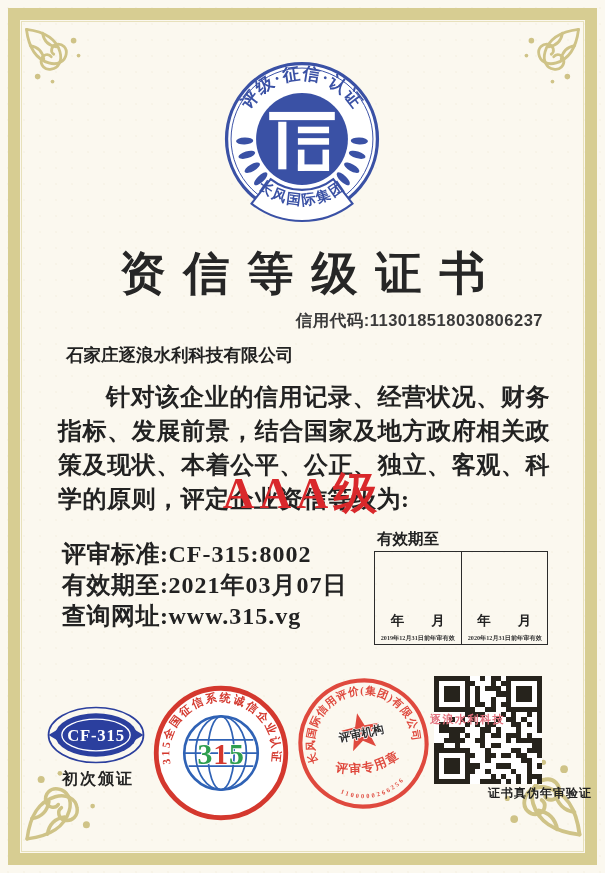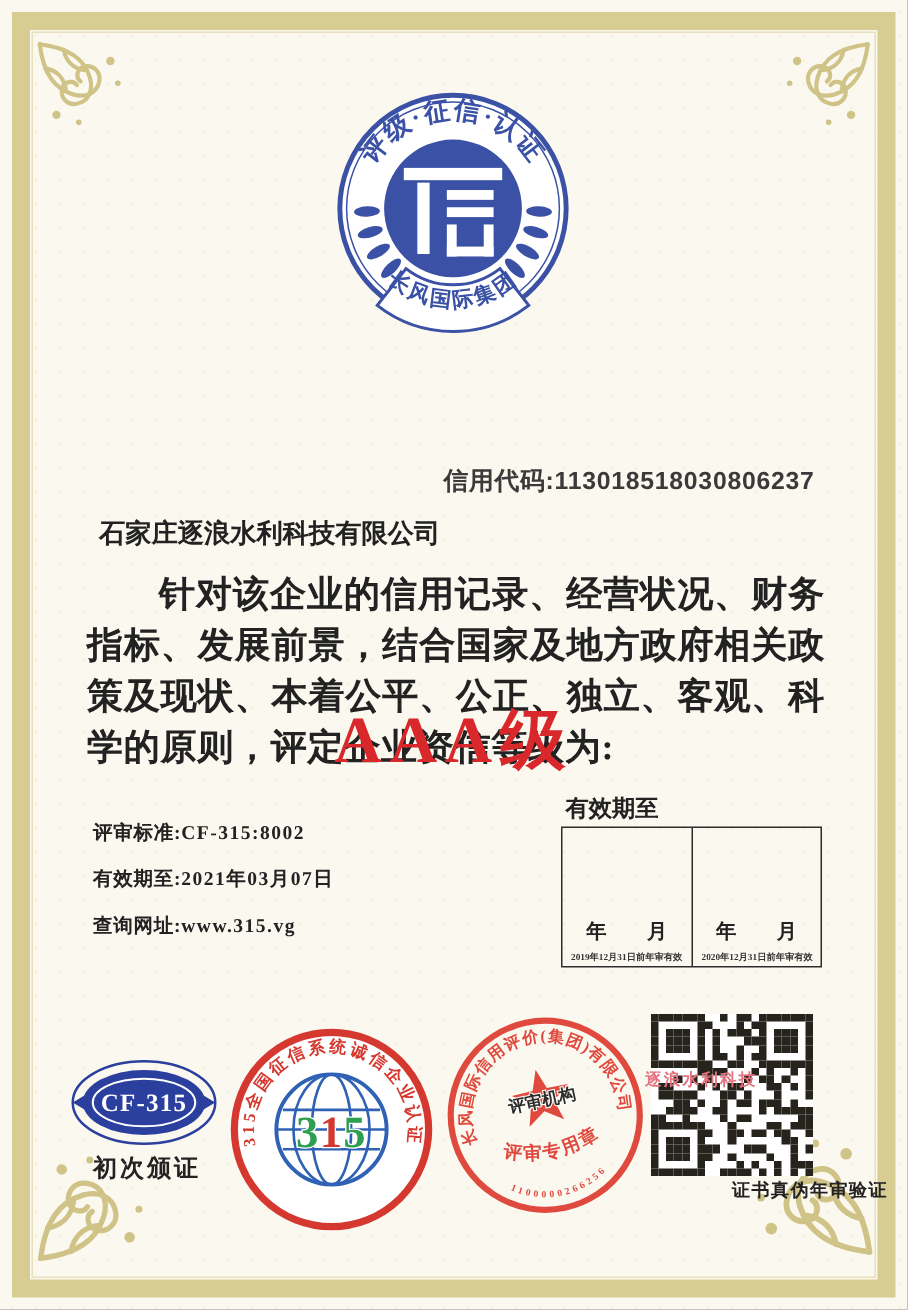--- a/index.html
+++ b/index.html
@@ -38,21 +38,21 @@
   .para{
     position:absolute; left:58px; top:380px; width:492px;
     font-size:24px; font-weight:bold; color:#222;
     line-height:34px; text-align:justify; text-indent:2em; letter-spacing:.5px;
   }
   .rating{
     position:absolute; left:0; right:0; top:464px; text-align:center;
     font-size:44px; font-weight:bold; color:#d9282b; letter-spacing:5px;
   }
   .fields{position:absolute; left:62px; top:539px;}
-  .field{font-size:13px; font-weight:bold; color:#222; line-height:31px; letter-spacing:.5px;}
+  .field{font-size:24px; font-weight:bold; color:#222; line-height:31px; letter-spacing:.5px;}
   .field .v{letter-spacing:1px;}
 
   .ar-title{position:absolute; left:377px; top:529px; font-size:15.5px; font-weight:bold; color:#222;}
   .ar-box{
     position:absolute; left:374px; top:551px; width:172px; height:92px;
     border:1.5px solid #2c2c2c; display:flex;
   }
   .ar-cell{flex:1; position:relative;}
   .ar-cell + .ar-cell{border-left:1.5px solid #2c2c2c;}
   .ar-ym{position:absolute; bottom:14px; left:0; right:0; text-align:center;
@@ -158,20 +158,21 @@
       <rect x="95" y="108" width="8" height="26"></rect>
       <rect x="95" y="126" width="38" height="8"></rect>
       <rect x="125" y="108" width="8" height="26"></rect>
     </g>
     <path d="M 161.6 173.8 A 100 100 0 0 1 38.4 173.8 L 61.8 143.9 A 62 62 0 0 0 138.2 143.9 Z" fill="#ffffff" stroke="#3a51a5" stroke-width="2.5"></path>
     <text font-size="17.5" font-weight="bold" fill="#3a51a5" letter-spacing="2" text-anchor="middle">
       <textPath href="#emBan" startOffset="50%">长风国际集团</textPath>
     </text>
   </svg>
 
+  <div class="title">资信等级证书</div>
 
   <div class="credit">
     <span>信用代码:</span><span>113018518030806237</span>
   </div>
 
   <div class="company">石家庄逐浪水利科技有限公司</div>
 
   <div class="para">针对该企业的信用记录、经营状况、财务指标、发展前景，结合国家及地方政府相关政策及现状、本着公平、公正、独立、客观、科学的原则，评定企业资信等级为:</div>
 
   <div class="rating">AAA级</div>

